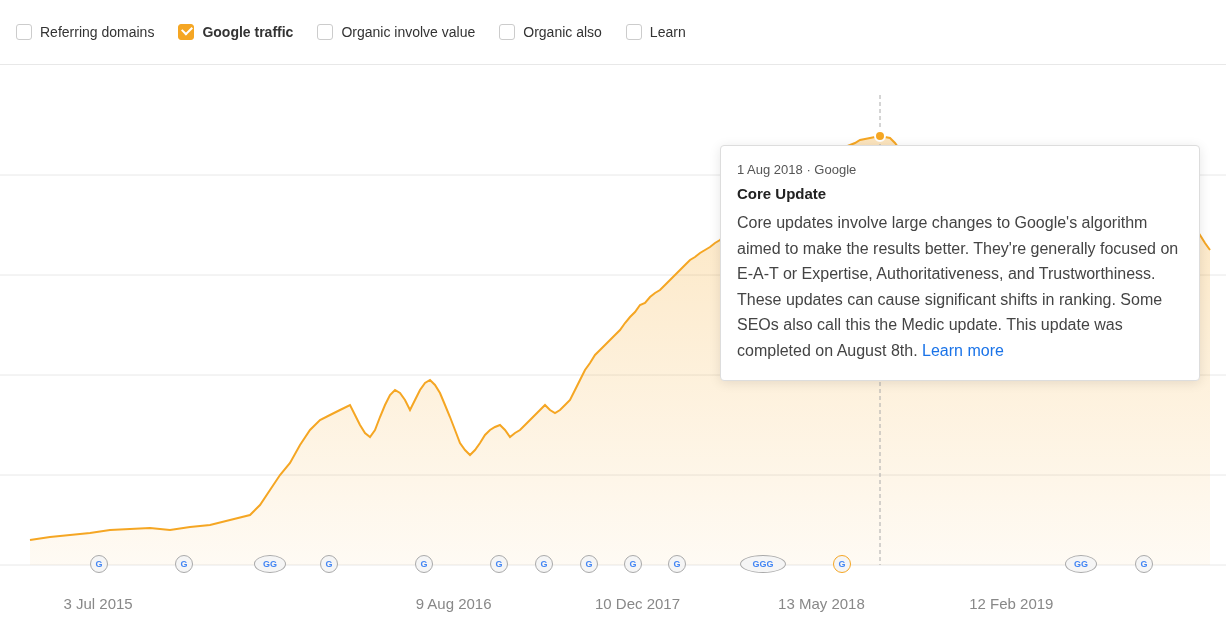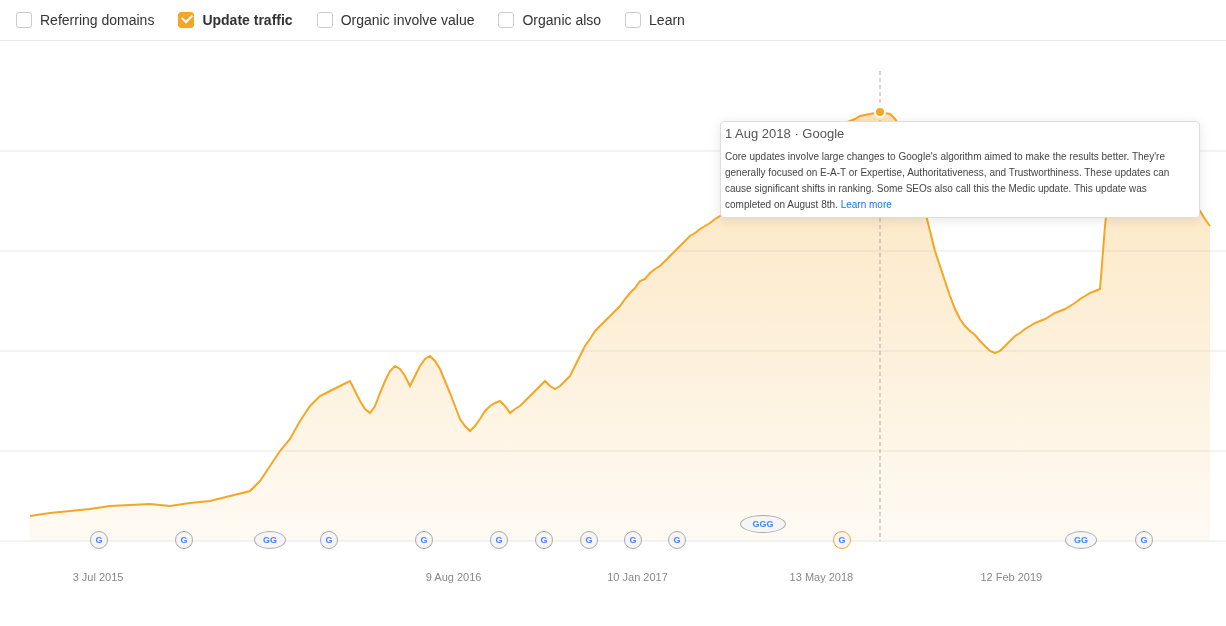--- a/index.html
+++ b/index.html
@@ -9,21 +9,21 @@
       width: 1226px;
       height: 626px;
       overflow: hidden;
       position: relative;
     }
 
     
     .checkbox-bar {
       display: flex;
       align-items: center;
-      padding: 12px 16px;
+      padding: 24px 16px;
       gap: 24px;
       border-bottom: 1px solid #e8e8e8;
       background: #fff;
     }
     .checkbox-item {
       display: flex;
       align-items: center;
       gap: 8px;
       cursor: pointer;
     }
@@ -63,52 +63,52 @@
 
     
     .chart-area {
       position: relative;
       width: 1226px;
       height: 560px;
       background: #fff;
       overflow: hidden;
     }
     .x-label {
-      font-size: 11px;
+      font-size: 15px;
       color: #888;
       position: absolute;
       transform: translateX(-50%);
     }
 
     
     .tooltip {
       position: absolute;
       top: 80px;
       left: 720px;
       width: 480px;
       background: #fff;
       border: 1px solid #ddd;
       border-radius: 4px;
-      padding: 4px;
+      padding: 16px;
       box-shadow: 0 2px 12px rgba(0,0,0,0.1);
       z-index: 10;
     }
     .tooltip-date {
       font-size: 13px;
       color: #555;
       margin-bottom: 8px;
     }
     .tooltip-title {
       font-size: 15px;
       font-weight: 700;
       color: #222;
       margin-bottom: 8px;
     }
     .tooltip-body {
-      font-size: 10px;
+      font-size: 16px;
       color: #444;
       line-height: 1.6;
     }
     .tooltip-link {
       color: #1a73e8;
       text-decoration: none;
     }
 
     
     .g-marker {
@@ -137,21 +137,21 @@
 </head>
 <body>
 
 <div class="checkbox-bar">
   <label class="checkbox-item">
     <input type="checkbox" style="">
     <span class="checkbox-label">Referring domains</span>
   </label>
   <label class="checkbox-item">
     <input type="checkbox" class="checked" style="">
-    <span class="checkbox-label bold">Update traffic</span>
+    <span class="checkbox-label bold">Google traffic</span>
   </label>
   <label class="checkbox-item">
     <input type="checkbox" style="">
     <span class="checkbox-label">Organic involve value</span>
   </label>
   <label class="checkbox-item">
     <input type="checkbox" style="">
     <span class="checkbox-label">Organic also</span>
   </label>
   <label class="checkbox-item">
@@ -231,44 +231,45 @@
     <line x1="880" y1="20" x2="880" y2="490" stroke="#aaa" stroke-width="1" stroke-dasharray="4,3"></line>
 
     <circle cx="880" cy="61" r="5" fill="#f5a623" stroke="#fff" stroke-width="2"></circle>
 
   </svg>
 
   <div style="position:absolute;bottom:30px;left:0;width:100%;">
     <span class="x-label" style="left:8%;">3 Jul 2015</span>
     <span class="x-label" style="left:23%;margin-top:36px;">2 Mar 2016</span>
     <span class="x-label" style="left:37%;">9 Aug 2016</span>
-    <span class="x-label" style="left:52%;">10 Jan 2017</span>
+    <span class="x-label" style="left:52%;">10 Dec 2017</span>
     <span class="x-label" style="left:67%;text-align:right;">13 May 2018</span>
     <span class="x-label" style="left:82%;margin-left:6px;">12 Feb 2019</span>
   </div>
 
   <div style="position:absolute;bottom:52px;left:0;width:100%;">
 
     <div class="g-marker" style="left:90px;bottom:0;position:absolute;">G</div>
     <div class="g-marker" style="left:175px;bottom:0;position:absolute;">G</div>
     <div class="g-marker double" style="left:254px;bottom:0;position:absolute;">GG</div>
     <div class="g-marker" style="left:320px;bottom:0;position:absolute;">G</div>
     <div class="g-marker" style="left:415px;bottom:0;position:absolute;">G</div>
     <div class="g-marker" style="left:490px;bottom:0;position:absolute;">G</div>
     <div class="g-marker" style="left:535px;bottom:0;position:absolute;">G</div>
     <div class="g-marker" style="left:580px;bottom:0;position:absolute;">G</div>
     <div class="g-marker" style="left:624px;bottom:0;position:absolute;">G</div>
     <div class="g-marker" style="left:668px;bottom:0;position:absolute;">G</div>
-    <div class="g-marker triple" style="left:740px;bottom:16px;position:absolute;">GGG</div>
+    <div class="g-marker triple" style="left:740px;bottom:0;position:absolute;">GGG</div>
     <div class="g-marker" style="left:833px;bottom:0;position:absolute;border-color:#f5a623;">G</div>
     <div class="g-marker double" style="left:1065px;bottom:0;position:absolute;">GG</div>
     <div class="g-marker" style="left:1135px;bottom:0;position:absolute;">G</div>
   </div>
 
   <div class="tooltip">
     <div class="tooltip-date">1 Aug 2018 · Google</div>
+    <div class="tooltip-title">Core Update</div>
     <div class="tooltip-body">
       <span>Core updates involve large changes to Google's algorithm aimed to make the results better. They're generally focused on E-A-T or Expertise, Authoritativeness, and Trustworthiness. These updates can cause significant shifts in ranking. Some SEOs also call this the Medic update. This update was completed on August 8th.</span>
       <a class="tooltip-link" href="#">Learn more</a>
     </div>
   </div>
 
 </div>
 
 </body></html>

